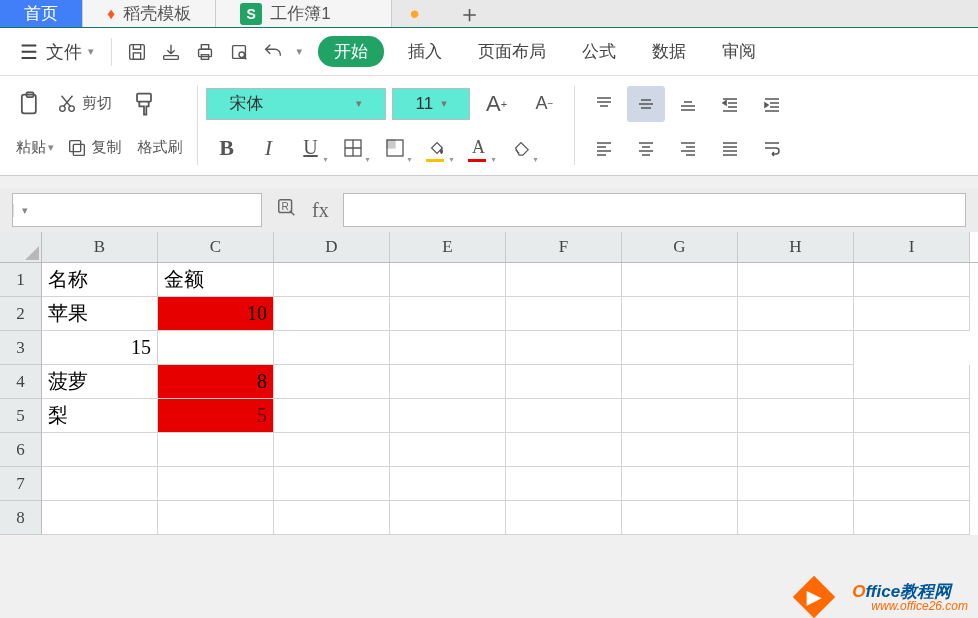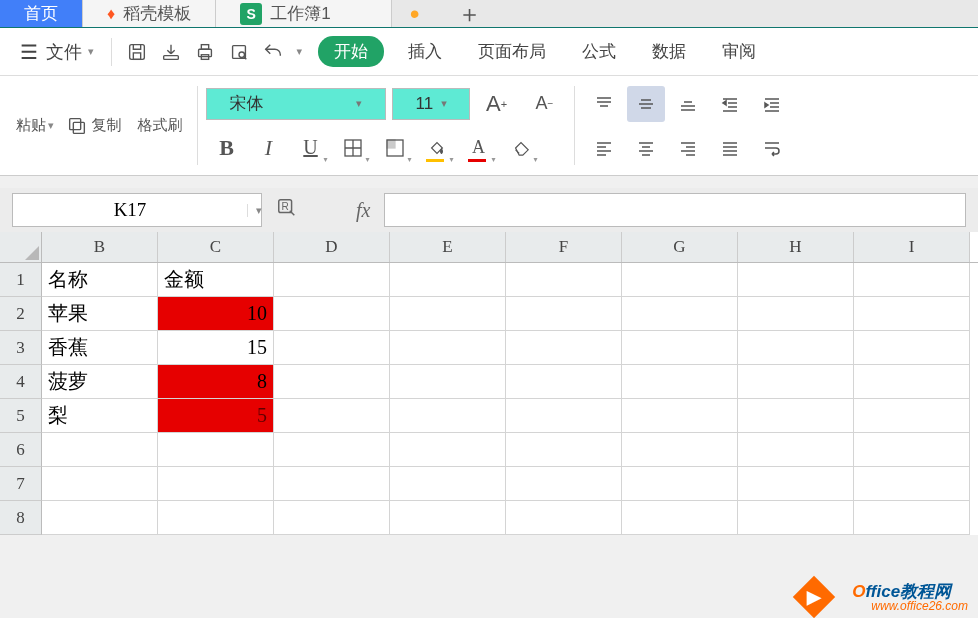--- a/index.html
+++ b/index.html
@@ -138,20 +138,42 @@
   <div class="menu-item">插入</div>
   <div class="menu-item">页面布局</div>
   <div class="menu-item">公式</div>
   <div class="menu-item">数据</div>
   <div class="menu-item">审阅</div>
 </div>
 
 <div class="ribbon">
   <div class="rgroup">
     <div class="rgroup-row">
+      <div class="big-icon">
+        <svg viewBox="0 0 24 24" fill="none" stroke="#555" stroke-width="1.5">
+            <rect x="5" y="4" width="12" height="16" rx="2"></rect>
+            <rect x="9" y="2" width="6" height="4" rx="1"></rect>
+          </svg>
+      </div>
+      <div class="small-label">
+        <svg viewBox="0 0 24 24" width="22" height="22" fill="none" stroke="#555" stroke-width="1.5">
+            <circle cx="7" cy="17" r="3"></circle>
+            <circle cx="17" cy="17" r="3"></circle>
+            <path d="M8 15L18 3M16 15L6 3"></path>
+          </svg>
+        <span>剪切</span>
+      </div>
+      <div class="big-icon" style="margin-left:6px;">
+        <svg viewBox="0 0 24 24" fill="none" stroke="#555" stroke-width="1.5">
+            <rect x="6" y="3" width="12" height="7" rx="1"></rect>
+            <path d="M8 10v4h4v7h2v-7h2v-4"></path>
+          </svg>
+      </div>
+    </div>
+    <div class="rgroup-row">
       <div class="small-label">
         <span>粘贴</span>
         <span class="chev-d" style="margin-left:2px;">▾</span>
       </div>
       <div class="small-label">
         <svg viewBox="0 0 24 24" width="22" height="22" fill="none" stroke="#555" stroke-width="1.5">
             <rect x="4" y="4" width="12" height="12" rx="1"></rect>
             <rect x="8" y="8" width="12" height="12" rx="1"></rect>
           </svg>
         <span>复制</span>
@@ -276,32 +298,31 @@
           <svg viewBox="0 0 20 20" width="20" height="20" stroke="#555" stroke-width="1.5" fill="none">
             <path d="M3 5h14M3 10h11a3 3 0 010 6h-4m0 0l2-2m-2 2l2 2"></path>
           </svg>
         </div>
     </div>
   </div>
 </div>
 
 <div class="ref-bar">
   <div class="name-box">
-    <input value="K17" style="">
     <span class="dd">▾</span>
   </div>
   <div class="fx-area">
     <span class="fx-icon">
       <svg viewBox="0 0 24 24" width="22" height="22" fill="none" stroke="currentColor" stroke-width="1.6">
           <rect x="3" y="3" width="14" height="14" rx="2"></rect>
           <text x="6" y="14" font-size="11" fill="#666" stroke="none">R</text>
           <path d="M15 15l5 5"></path>
         </svg>
     </span>
-    <span class="fx-icon" style="font-style:italic;font-family:'Times New Roman';margin-left:44px;">fx</span>
+    <span class="fx-icon" style="font-family:'Times New Roman';">fx</span>
     <div class="formula-input"></div>
   </div>
 </div>
 
 <div class="sheet">
   <div class="col-headers">
     <div class="corner"></div>
     <div class="col-h">B</div>
     <div class="col-h">C</div>
     <div class="col-h">D</div>
@@ -329,21 +350,20 @@
     <div class="cell num red">10</div>
     <div class="cell"></div>
       <div class="cell"></div>
       <div class="cell"></div>
       <div class="cell"></div>
       <div class="cell"></div>
       <div class="cell"></div>
   </div>
   <div class="row">
     <div class="row-h">3</div>
-    <div class="cell">香蕉</div>
     <div class="cell num">15</div>
     <div class="cell"></div>
       <div class="cell"></div>
       <div class="cell"></div>
       <div class="cell"></div>
       <div class="cell"></div>
       <div class="cell"></div>
   </div>
   <div class="row">
     <div class="row-h">4</div>

